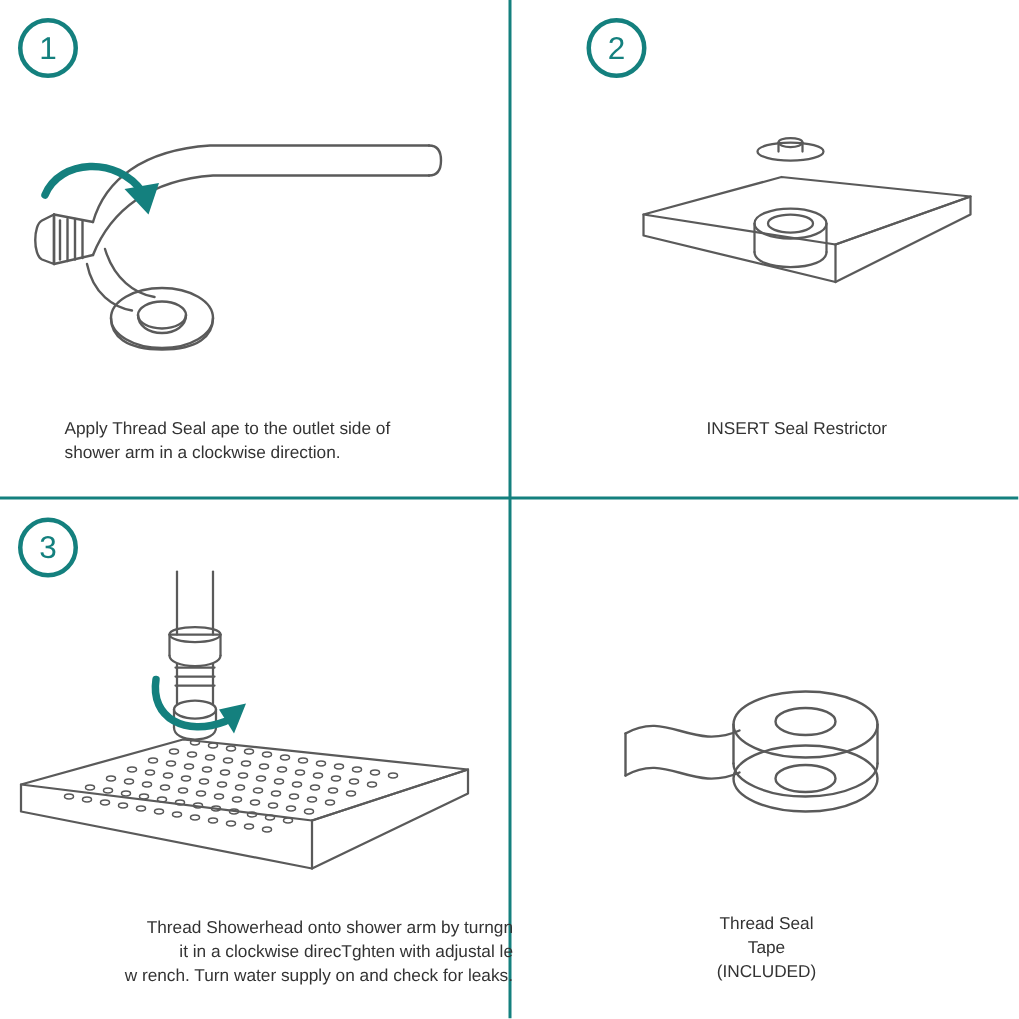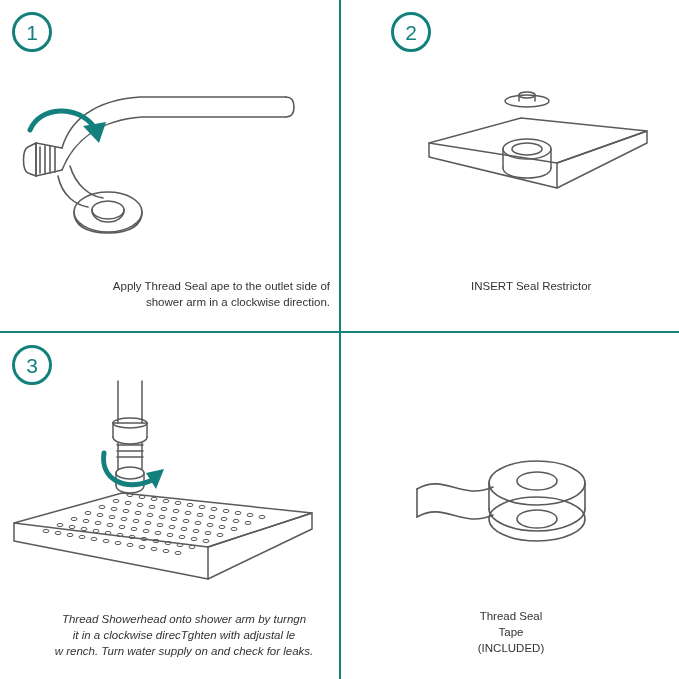--- a/index.html
+++ b/index.html
@@ -67,23 +67,23 @@
   .badge-3 { left: 12px;  top: 12px; }
 
   .caption {
     position: absolute;
     font-size: 11.5px;
     line-height: 16px;
     color: #333333;
     text-align: center;
     white-space: pre-line;
   }
-  .cap1 { left: 30px;  top: 278px; width: 300px; text-align: right; padding-left: 35px; box-sizing: border-box; }
+  .cap1 { left: 8px;  top: 278px; width: 300px; text-align: left; padding-left: 35px; box-sizing: border-box; }
   .cap2 { left: 20px;  top: 278px; width: 300px; text-align: left; padding-left: 110px; box-sizing: border-box; }
-  .cap3 { left: 10px;  top: 278px; width: 320px; text-align: center; padding-left: 28px; box-sizing: border-box; font-style: italic; }
+  .cap3 { left: 22px;  top: 278px; width: 320px; text-align: right; padding-left: 28px; box-sizing: border-box; }
   .cap4 { left: 20px;  top: 275px; width: 300px; text-align: center; }
 
   .art {
     position: absolute;
     left: 0;
     top: 0;
   }
 </style>
 </head>
 <body>

